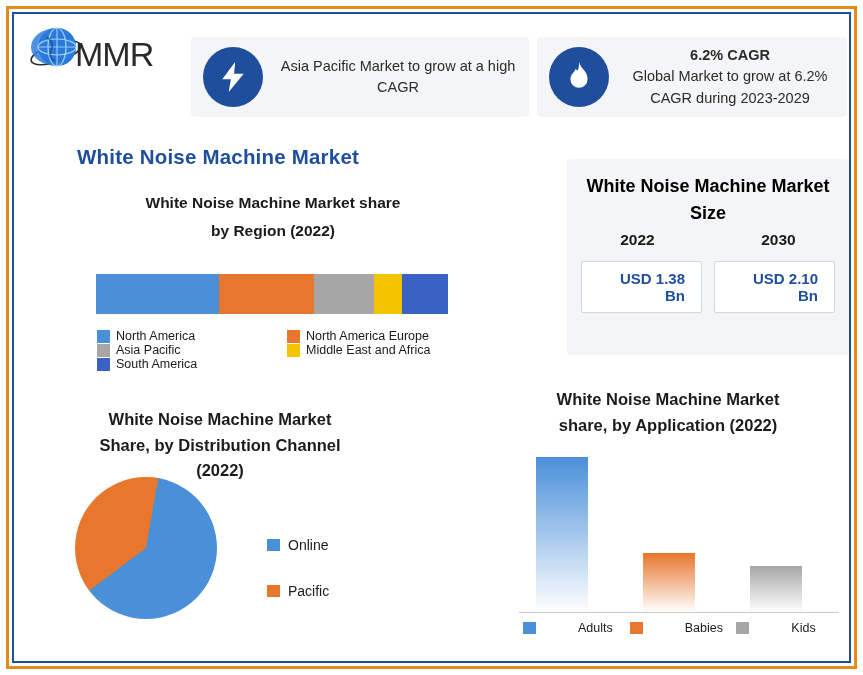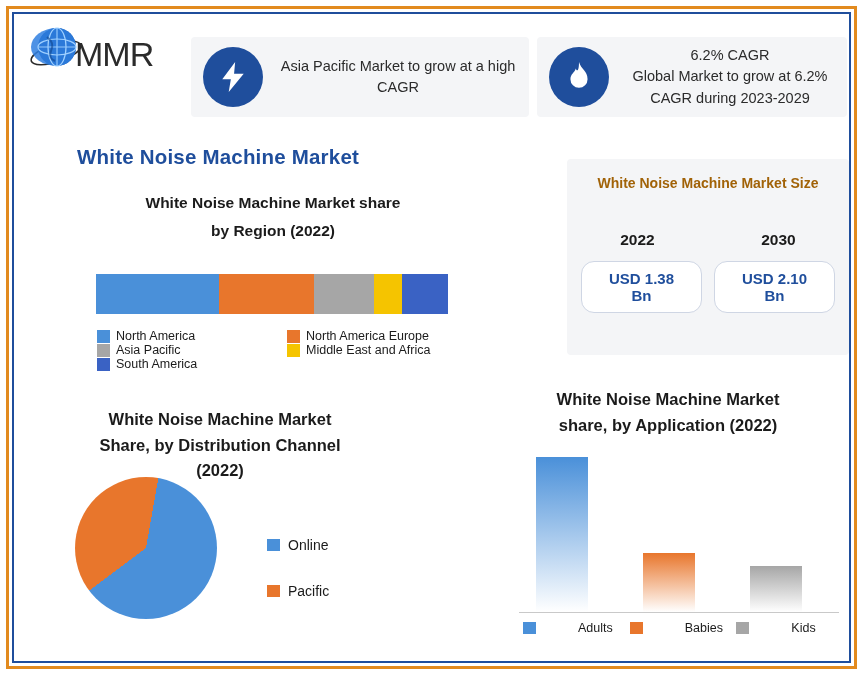--- a/index.html
+++ b/index.html
@@ -52,21 +52,21 @@
     background: #1f4e9c;
     margin-left: 12px; margin-right: 12px;
     flex: 0 0 60px;
     display:flex; align-items:center; justify-content:center;
     color:#fff;
   }
   .card-text {
     font-size: 14.5px; color: #2b2b2b; line-height: 1.45;
     text-align: center; flex: 1; padding-right: 8px;
   }
-  .card-text .hl { font-weight: normal; display:block; text-align:center; }
+  .card-text .hl { font-weight: bold; display:block; text-align:center; }
 
   
   .main-title {
     position: absolute; left: 68px; top: 136px;
     font-size: 20.5px; font-weight: bold; color: #1f4e9c;
     letter-spacing: .2px;
   }
 
   
   .region-title {
@@ -100,42 +100,42 @@
 
   
   .size-panel {
     position: absolute; left: 558px; top: 150px;
     width: 282px; height: 196px;
     background: #f4f5f7;
     border-radius: 4px;
   }
   .size-title {
     position: absolute; left: 0; top: 14px; width: 100%;
-    text-align:center; font-size: 14px; font-weight: bold; color:#a16207;
+    text-align:center; font-size: 18px; font-weight: bold; color:#000000;
     line-height: 1.5;
   }
   .size-years {
     position: absolute; top: 72px; left: 0; width: 100%;
     display:flex;
   }
   .size-years span {
     flex: 1; text-align:center; font-size: 15.5px; font-weight: bold; color:#1b1b1b;
   }
   .size-vals {
     position: absolute; top: 102px; left: 14px; right: 14px;
     display: flex; gap: 12px;
   }
   .size-val {
-    flex: 1; text-align:center;
+    flex: 1; text-align:right;
     background: #ffffff;
     border: 1px solid #cfd6e4;
     color: #1f4e9c;
     font-size: 15px; font-weight: bold;
     padding: 8px 16px;
-    border-radius: 13px;
+    border-radius: 2px;
   }
 
   
   .pie-title {
     position: absolute; left: 52px; top: 398px;
     width: 318px; text-align:center;
     font-size: 16.5px; font-weight: bold; color:#1b1b1b; line-height: 1.55;
   }
   .pie {
     position: absolute; left: 66px; top: 468px;

